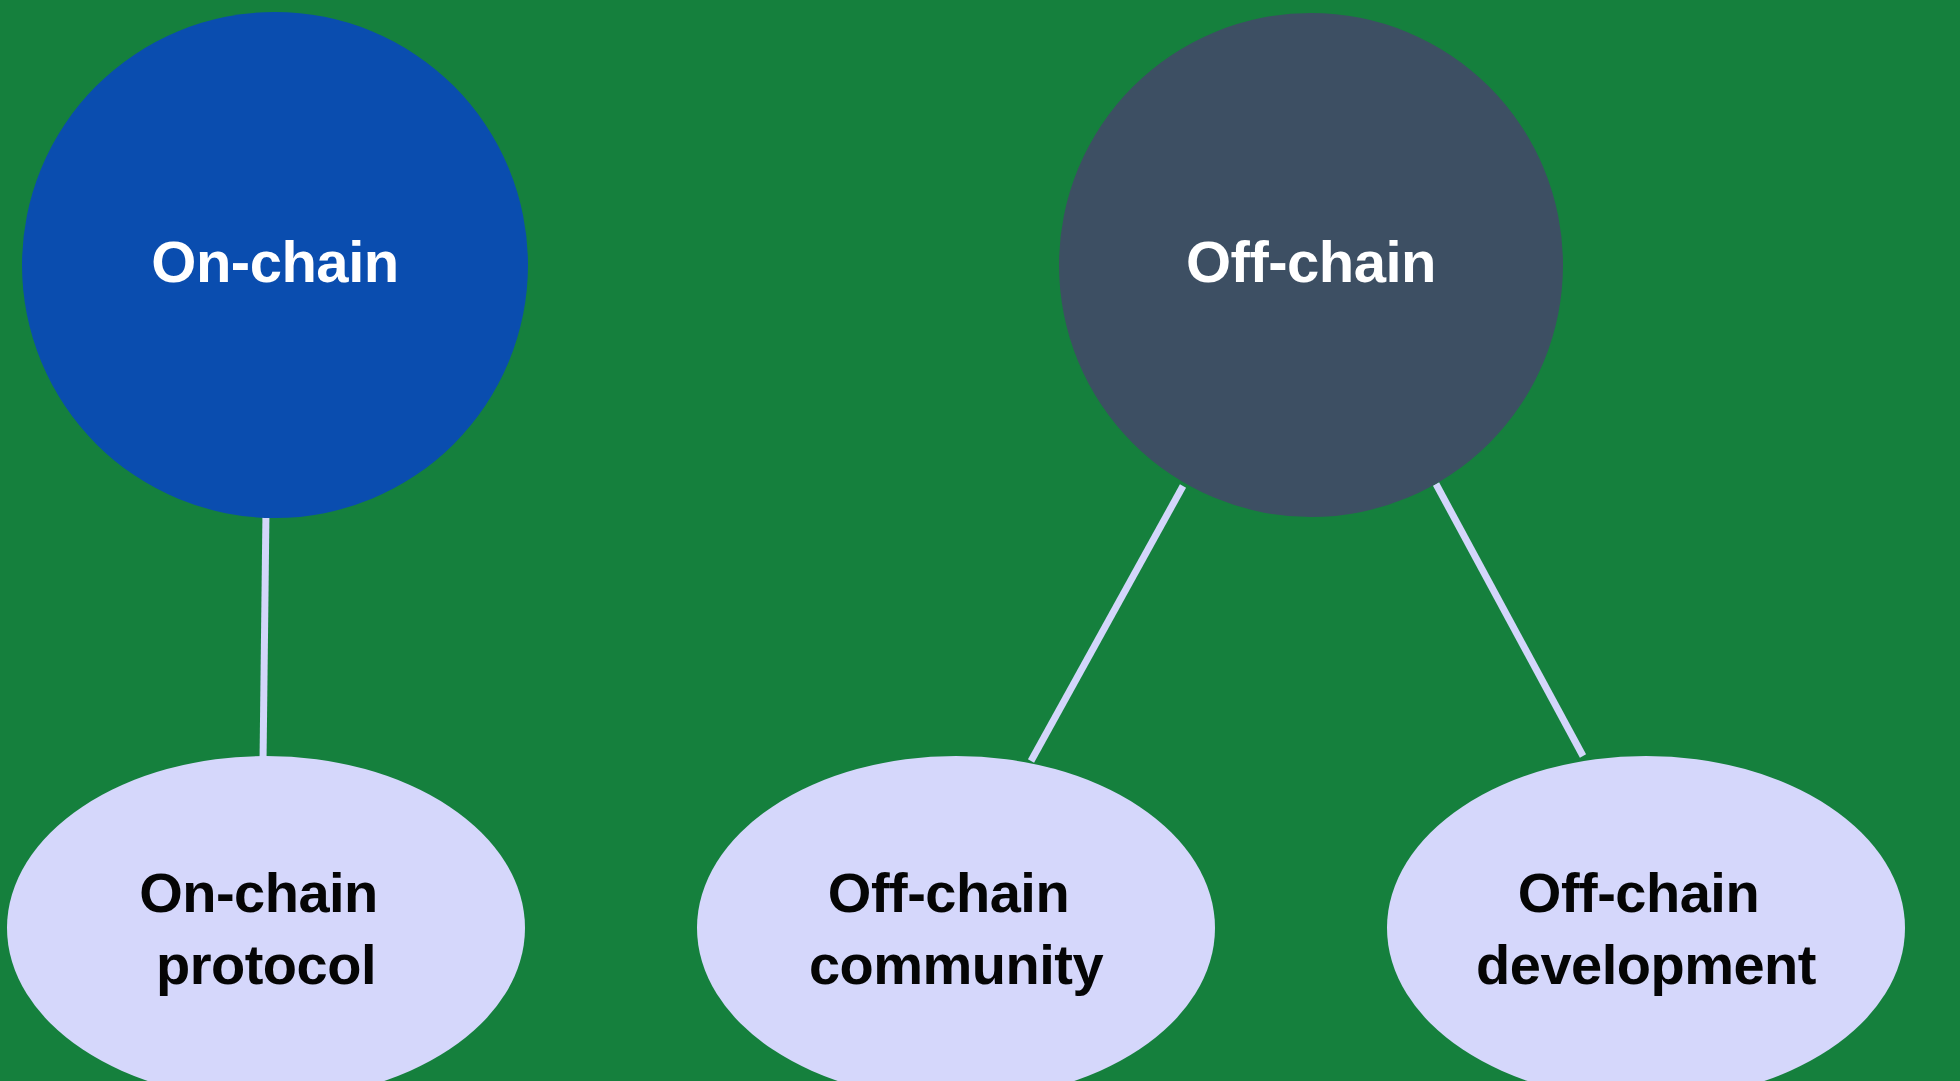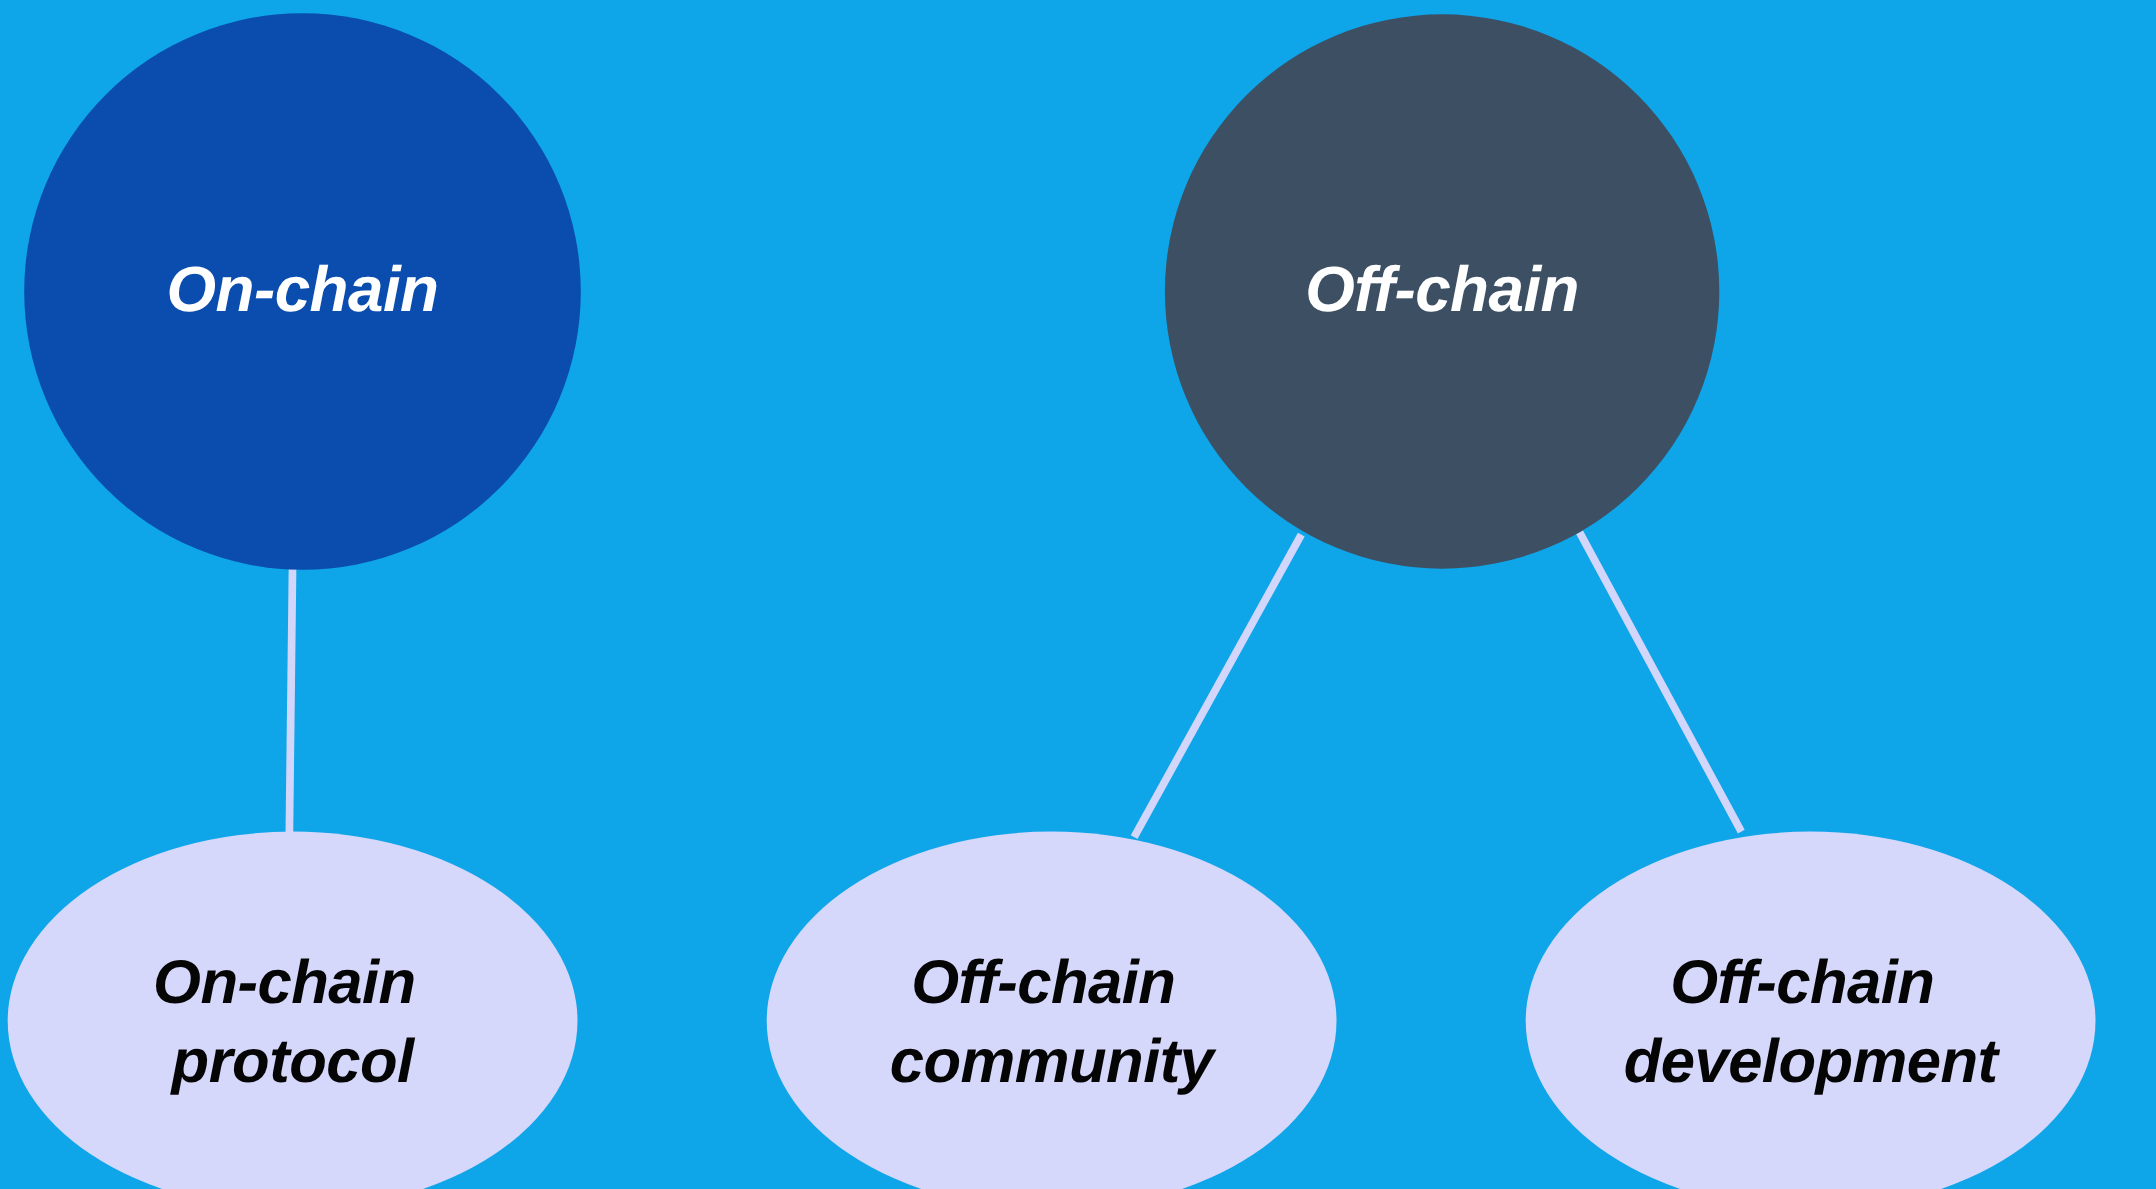--- a/index.html
+++ b/index.html
@@ -7,23 +7,22 @@
     padding: 0;
     background: #ffffff;
   }
   body {
     font-family: "Liberation Sans", sans-serif;
   }
   #canvas {
     position: relative;
     width: 1960px;
     height: 1081px;
-    background: #0ea5e9;
+    background: #15803d;
     overflow: hidden;
-    font-style: italic;
   }
   svg.diagram {
     position: absolute;
     top: 0;
     left: 0;
     width: 1960px;
     height: 1081px;
     display: block;
   }
   .node-label {

